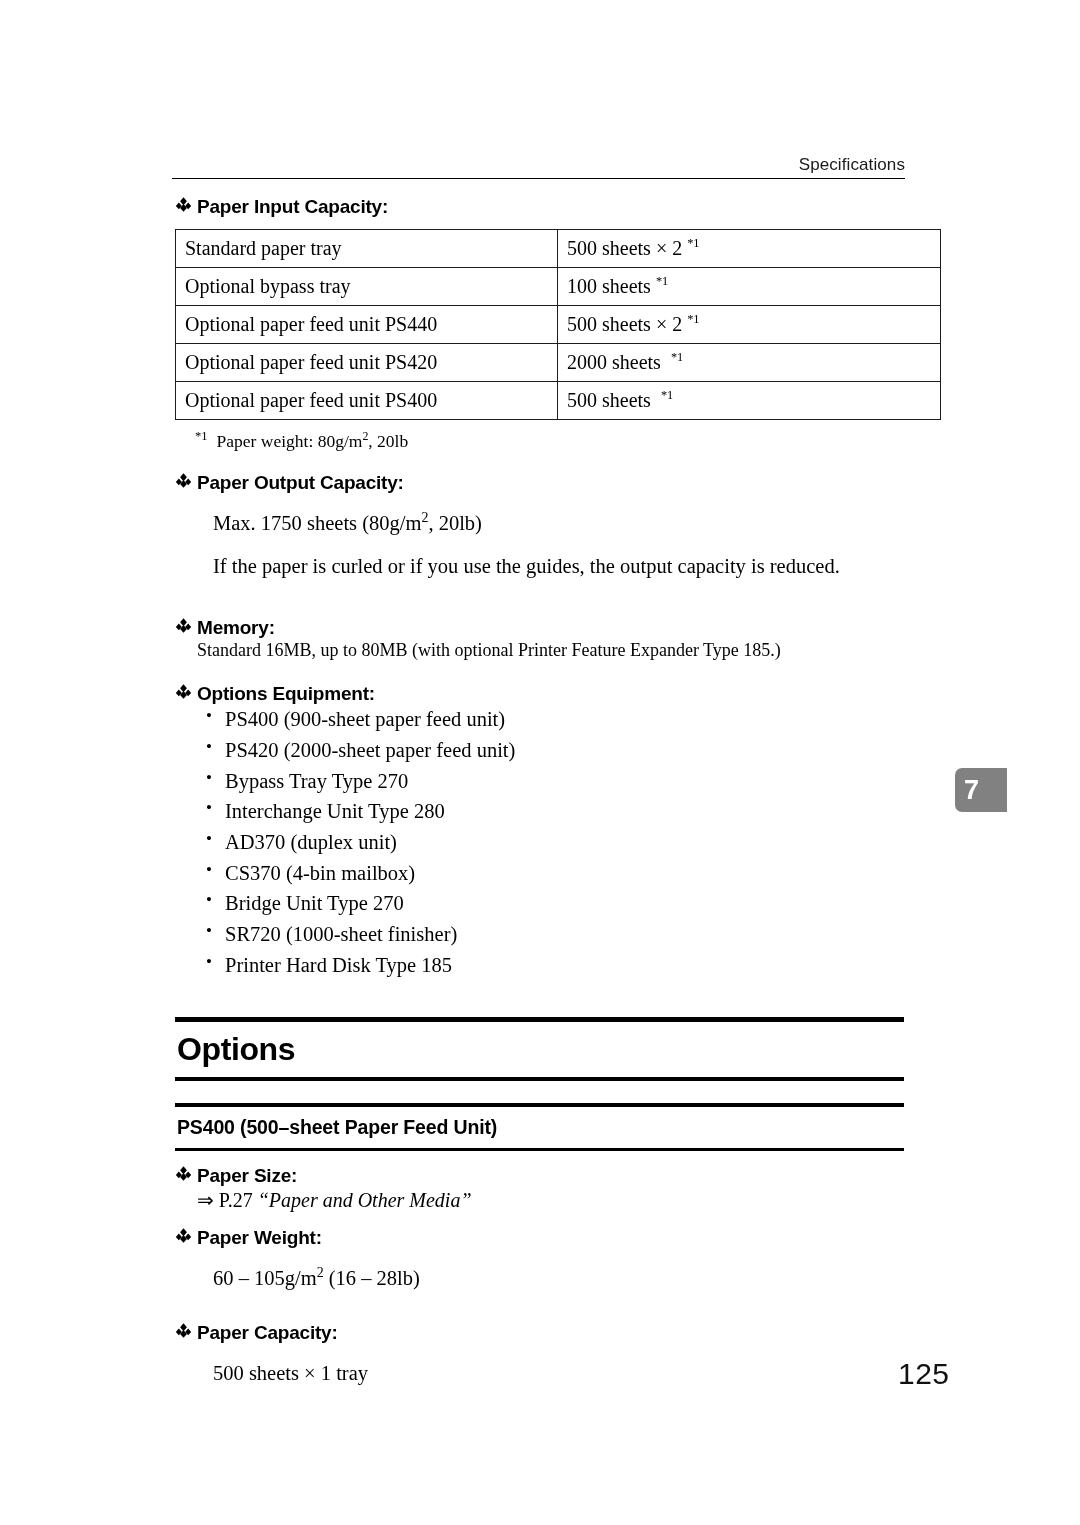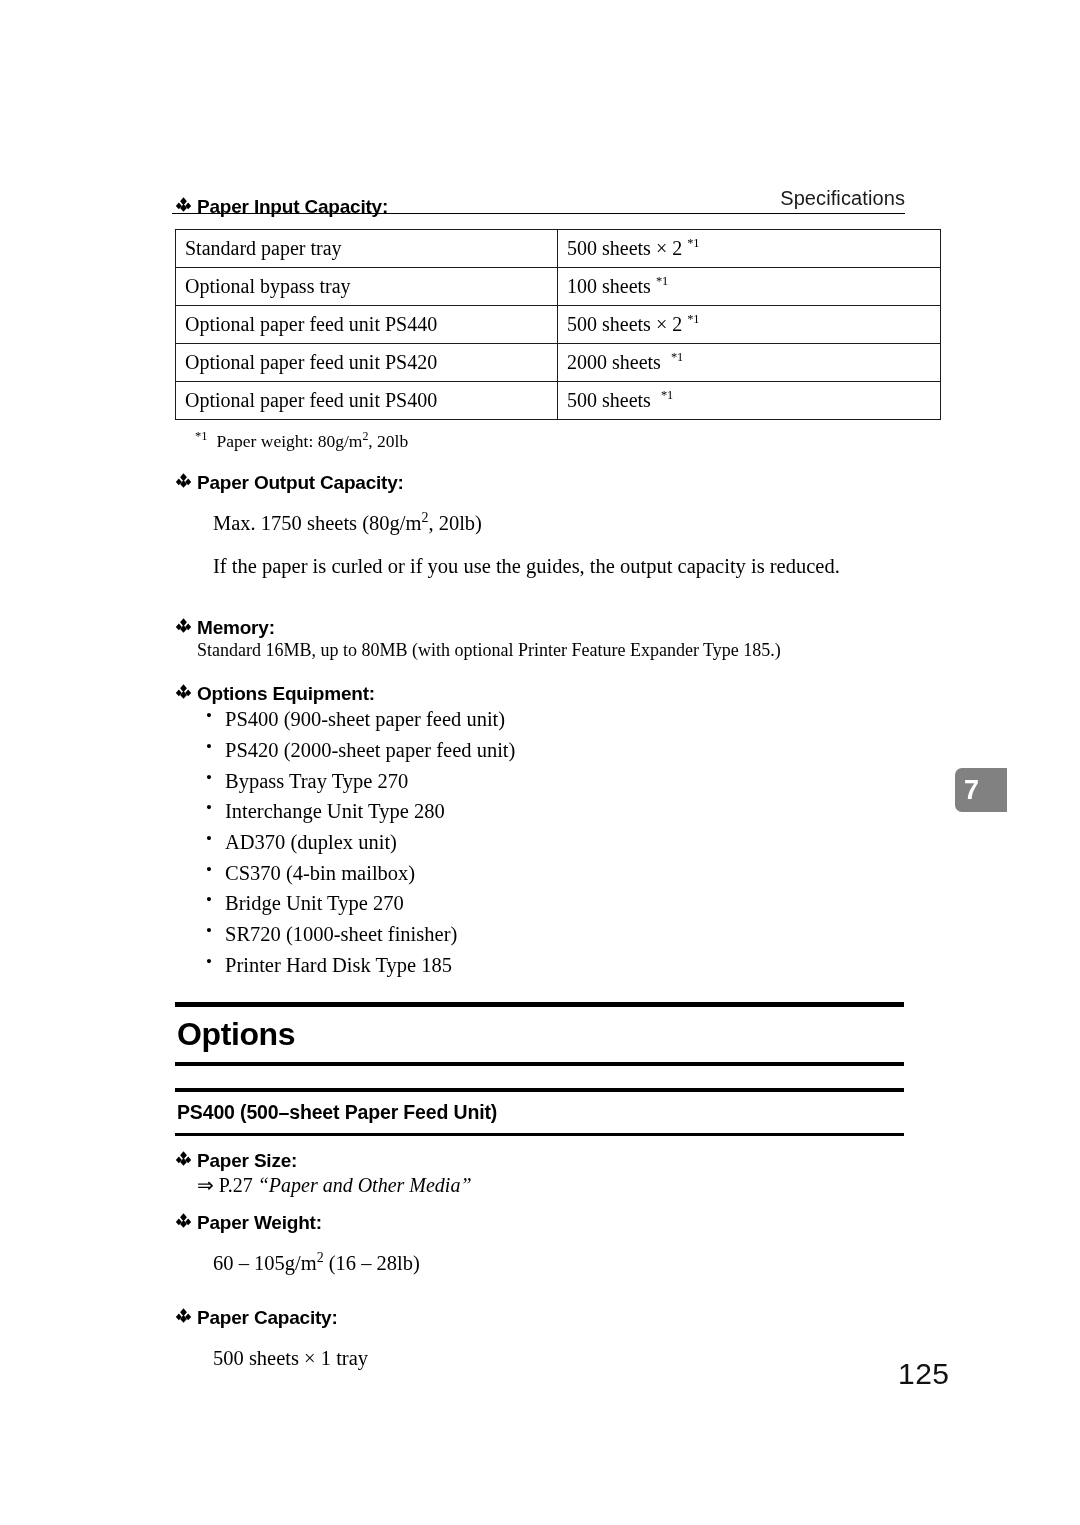--- a/index.html
+++ b/index.html
@@ -26,26 +26,25 @@
   
   .header {
     position: absolute;
     left: 172px;
     top: 155px;
     width: 733px;
     text-align: right;
   }
   .header-text {
     font-family: "Liberation Sans", sans-serif;
-    font-size: 20px;
+    font-size: 17px;
     letter-spacing: 0.1px;
     color: #1a1a1a;
     display: block;
     padding-bottom: 3px;
-    margin-top: 32px;
   }
   .header-rule {
     border-bottom: 1.4px solid #000;
     width: 733px;
   }
 
   
   .content {
     position: absolute;
     left: 175px;
@@ -154,21 +153,21 @@
   }
   ul.opts li::before {
     content: "\2022";
     position: absolute;
     left: 3px;
     top: -1px;
     font-size: 17px;
   }
 
   
-  .sec-head-wrap { margin-top: 22px; }
+  .sec-head-wrap { margin-top: 37px; }
   .rule-thick-top {
     height: 5px;
     background: #000;
     width: 729px;
   }
   .rule-thick-bot {
     height: 4px;
     background: #000;
     width: 729px;
   }

